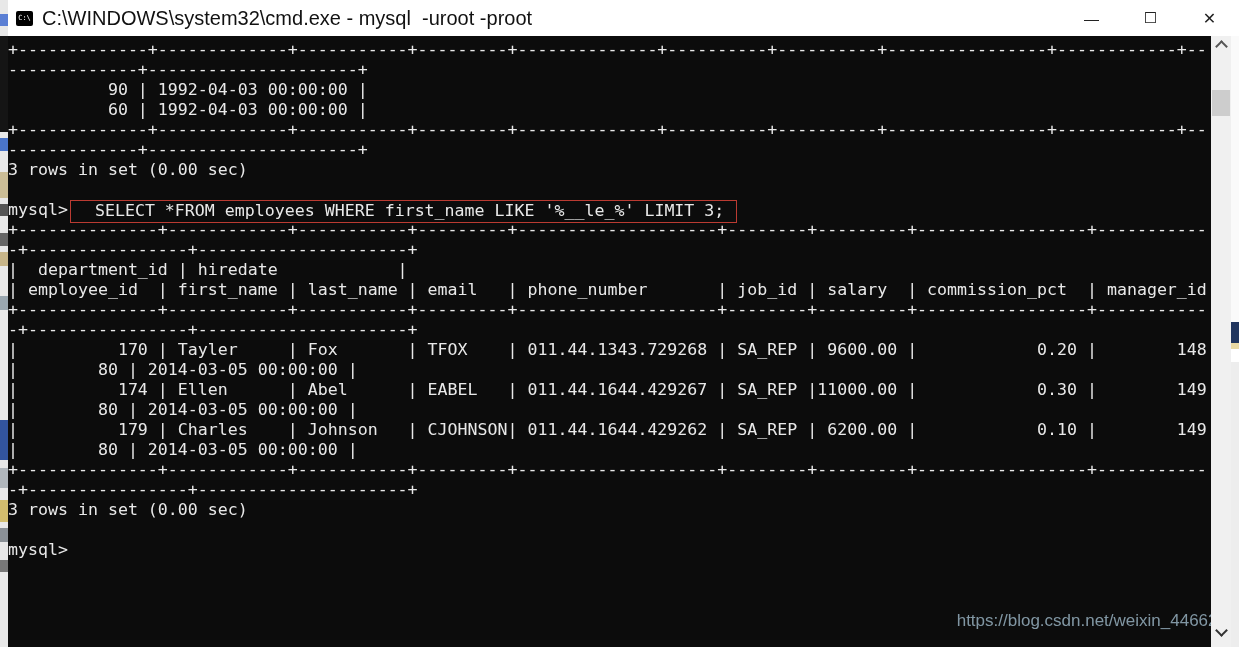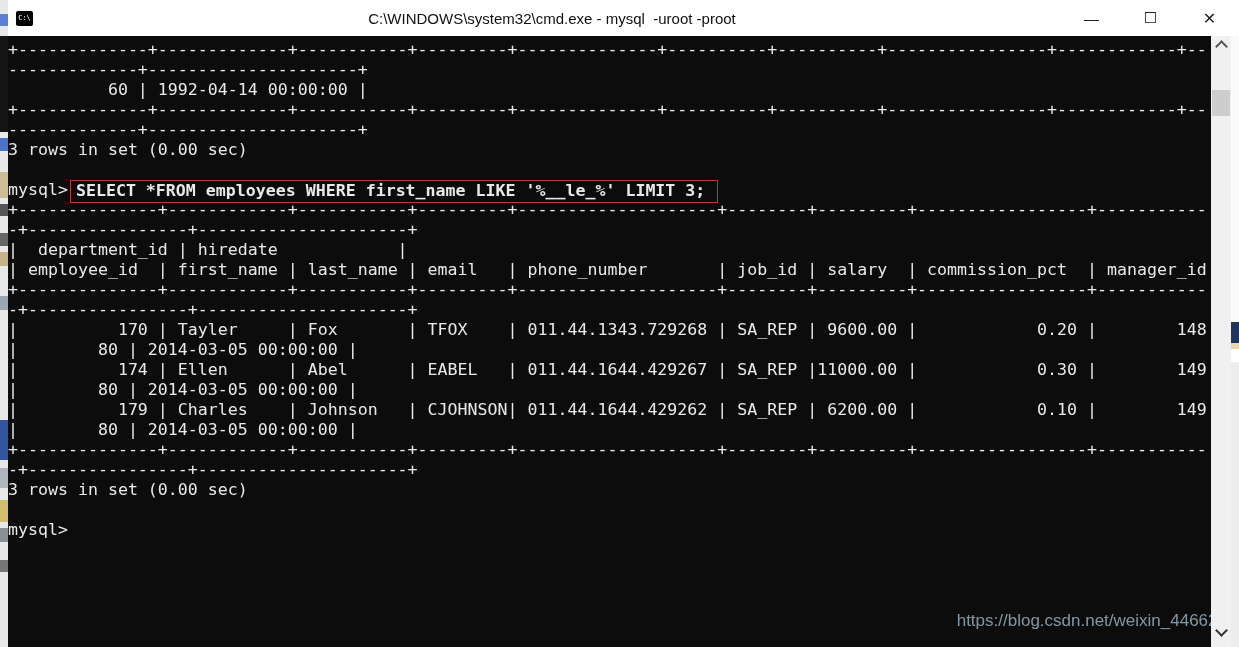--- a/index.html
+++ b/index.html
@@ -14,32 +14,32 @@
   .edge-strip{position:absolute;top:0;bottom:0;z-index:1;}
   #left-strip{left:0;width:8px;background:#e8e8e8;}
   #right-strip{right:0;width:8px;background:#ededed;}
   .frag{position:absolute;left:0;width:100%;}
 
   
   #titlebar{position:absolute;left:8px;top:0;right:0;height:36px;background:var(--titlebar_bg);
             display:flex;align-items:center;z-index:6;}
   #cmd-ico{width:17px;height:15px;background:#000;border-radius:2px;margin:0 9px 0 8px;
            color:#fff;font-size:7px;line-height:15px;text-align:center;font-family:"DejaVu Sans Mono",monospace;flex:0 0 auto;}
-  #title-text{font-size:15px;color:var(--titlebar_fg);white-space:pre;flex:1 1 auto;text-align:center;}
+  #title-text{font-size:20px;color:var(--titlebar_fg);white-space:pre;flex:1 1 auto;}
   .winbtn{width:59px;height:36px;display:flex;align-items:center;justify-content:center;
           font-size:15px;color:#222;flex:0 0 auto;cursor:default;}
   .winbtn.close{font-size:16px;}
 
   
   #console{position:absolute;left:8px;top:36px;width:1203px;bottom:0;background:var(--console_bg);
            padding-top:4px;z-index:2;
            font-family:"DejaVu Sans Mono",monospace;font-size:16.6px;color:var(--console_fg);}
   .line{height:20px;line-height:20px;white-space:pre;}
-  .qbox{display:inline-block;border:1px solid var(--highlight_red);padding:0 12px 1px 5px;margin-left:-8px;
-        height:20px;line-height:19px;vertical-align:top;font-weight:bold;}
+  .qbox{display:inline-block;border:1px solid var(--highlight_red);padding:0 12px 1px 24px;margin-left:-8px;
+        height:20px;line-height:19px;vertical-align:top;}
 
   
   #vscroll{position:absolute;right:8px;top:36px;width:20px;bottom:0;background:var(--scrollbar_track);z-index:5;}
   #vthumb{position:absolute;left:1px;top:54px;width:18px;height:26px;background:var(--scrollbar_thumb);}
   .chev{width:7px;height:7px;border-left:2px solid #555;border-top:2px solid #555;margin:0 auto;}
   #sb-up{position:absolute;top:0;left:0;width:20px;height:17px;padding-top:6px;box-sizing:border-box;}
   #sb-up .chev{transform:rotate(45deg);}
   #sb-down{position:absolute;bottom:6px;left:0;width:20px;height:17px;padding-top:2px;box-sizing:border-box;}
   #sb-down .chev{transform:rotate(225deg);border-color:#333;}
 
@@ -78,21 +78,22 @@
     <div id="cmd-ico">C:\</div>
     <div id="title-text">C:\WINDOWS\system32\cmd.exe - mysql  -uroot -proot</div>
     <div class="winbtn">—</div>
     <div class="winbtn">☐</div>
     <div class="winbtn close">✕</div>
   </div>
 
   <div id="console">
       <div class="line">+-------------+-------------+-----------+---------+--------------+----------+----------+----------------+------------+--</div>
       <div class="line">-------------+---------------------+</div>
-      <div class="line">          60 | 1992-04-14 00:00:00 |</div>
+      <div class="line">          90 | 1992-04-03 00:00:00 |</div>
+      <div class="line">          60 | 1992-04-03 00:00:00 |</div>
       <div class="line">+-------------+-------------+-----------+---------+--------------+----------+----------+----------------+------------+--</div>
       <div class="line">-------------+---------------------+</div>
       <div class="line">3 rows in set (0.00 sec)</div>
       <div class="line"></div>
       <div class="line"><span>mysql&gt; </span><span class="qbox">SELECT *FROM employees WHERE first_name LIKE '%__le_%' LIMIT 3;</span></div>
       <div class="line">+--------------+------------+-----------+---------+--------------------+--------+---------+-----------------+-----------</div>
       <div class="line">-+----------------+---------------------+</div>
       <div class="line">|  department_id | hiredate            |</div>
       <div class="line">| employee_id  | first_name | last_name | email   | phone_number       | job_id | salary  | commission_pct  | manager_id</div>
       <div class="line">+--------------+------------+-----------+---------+--------------------+--------+---------+-----------------+-----------</div>

